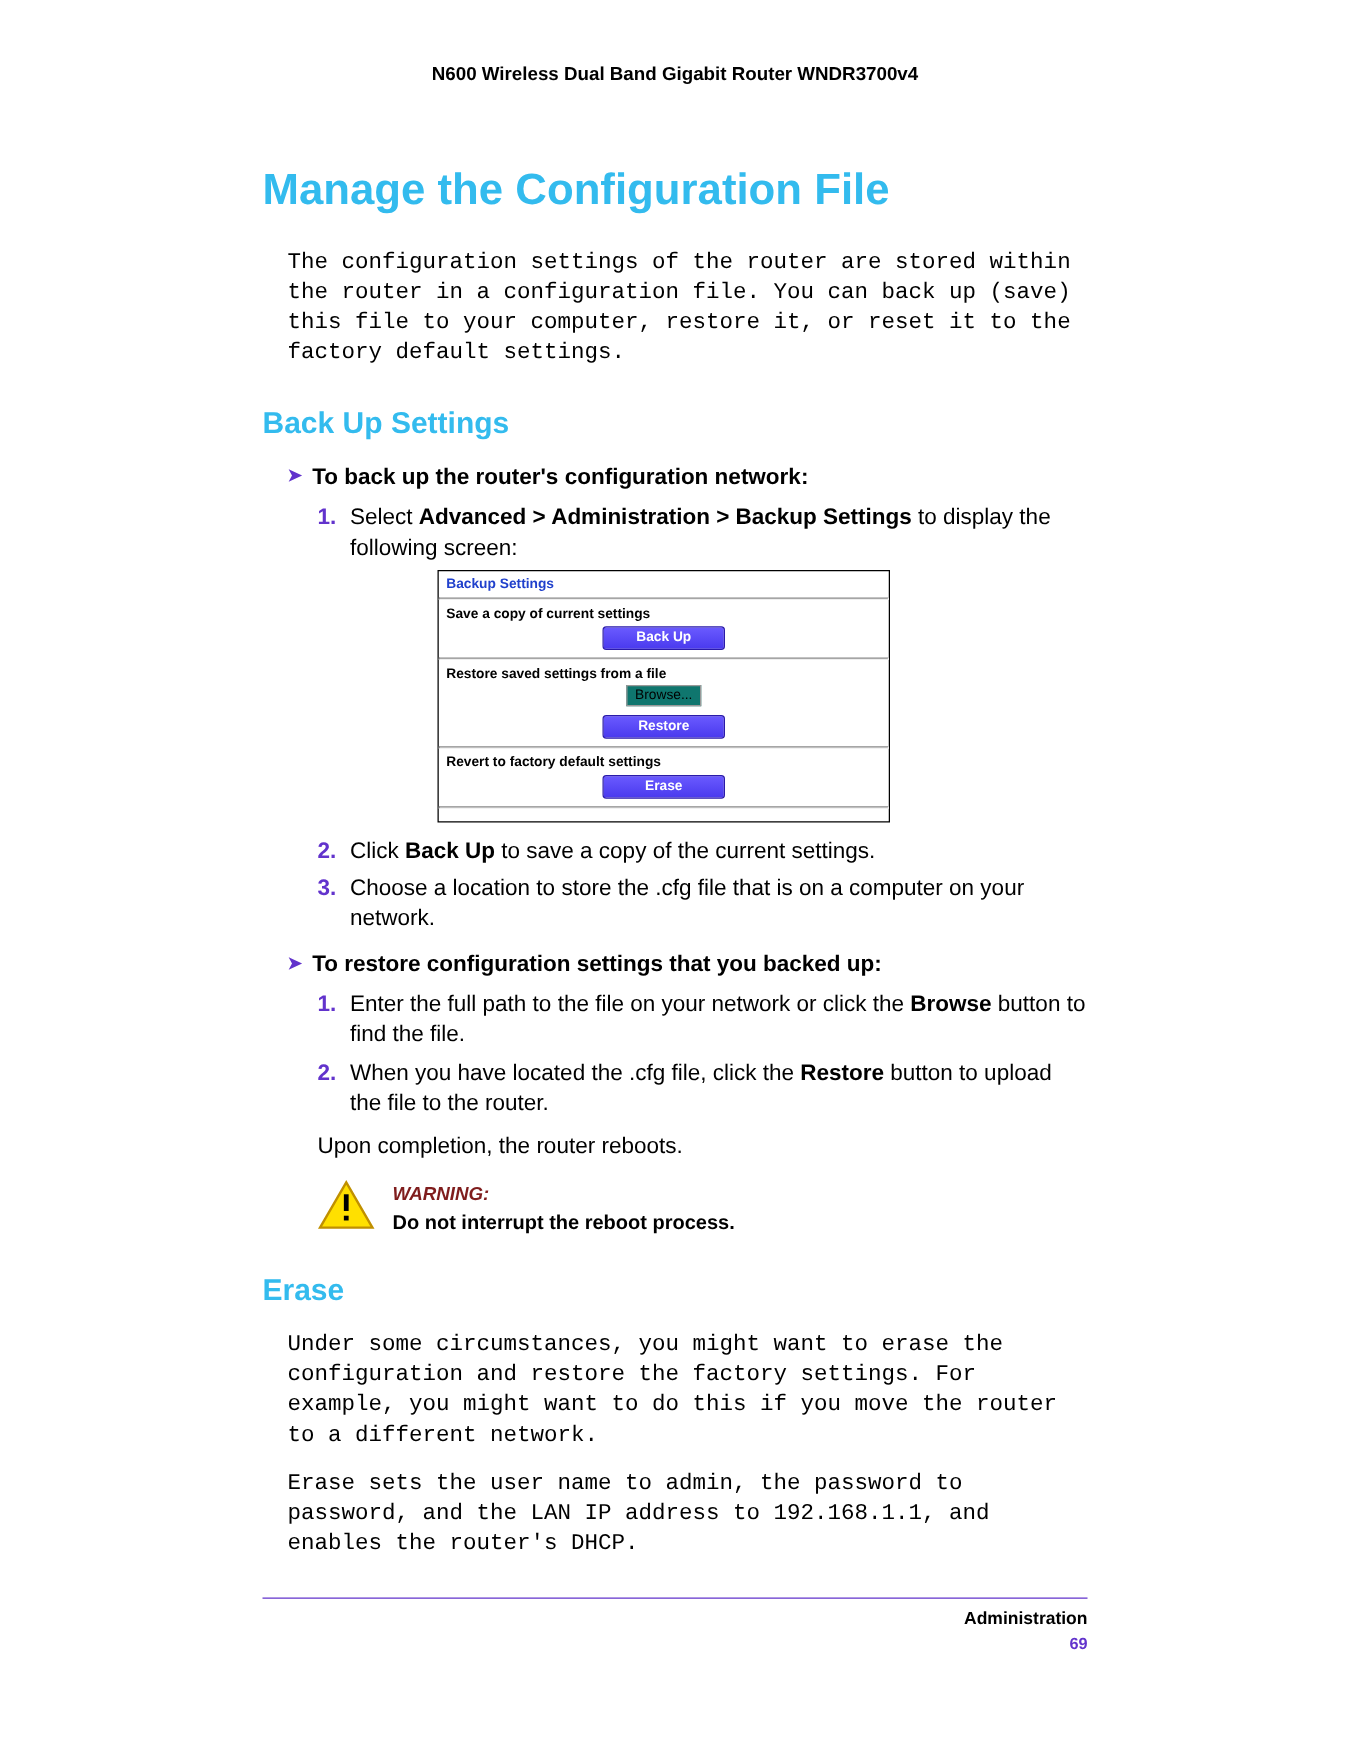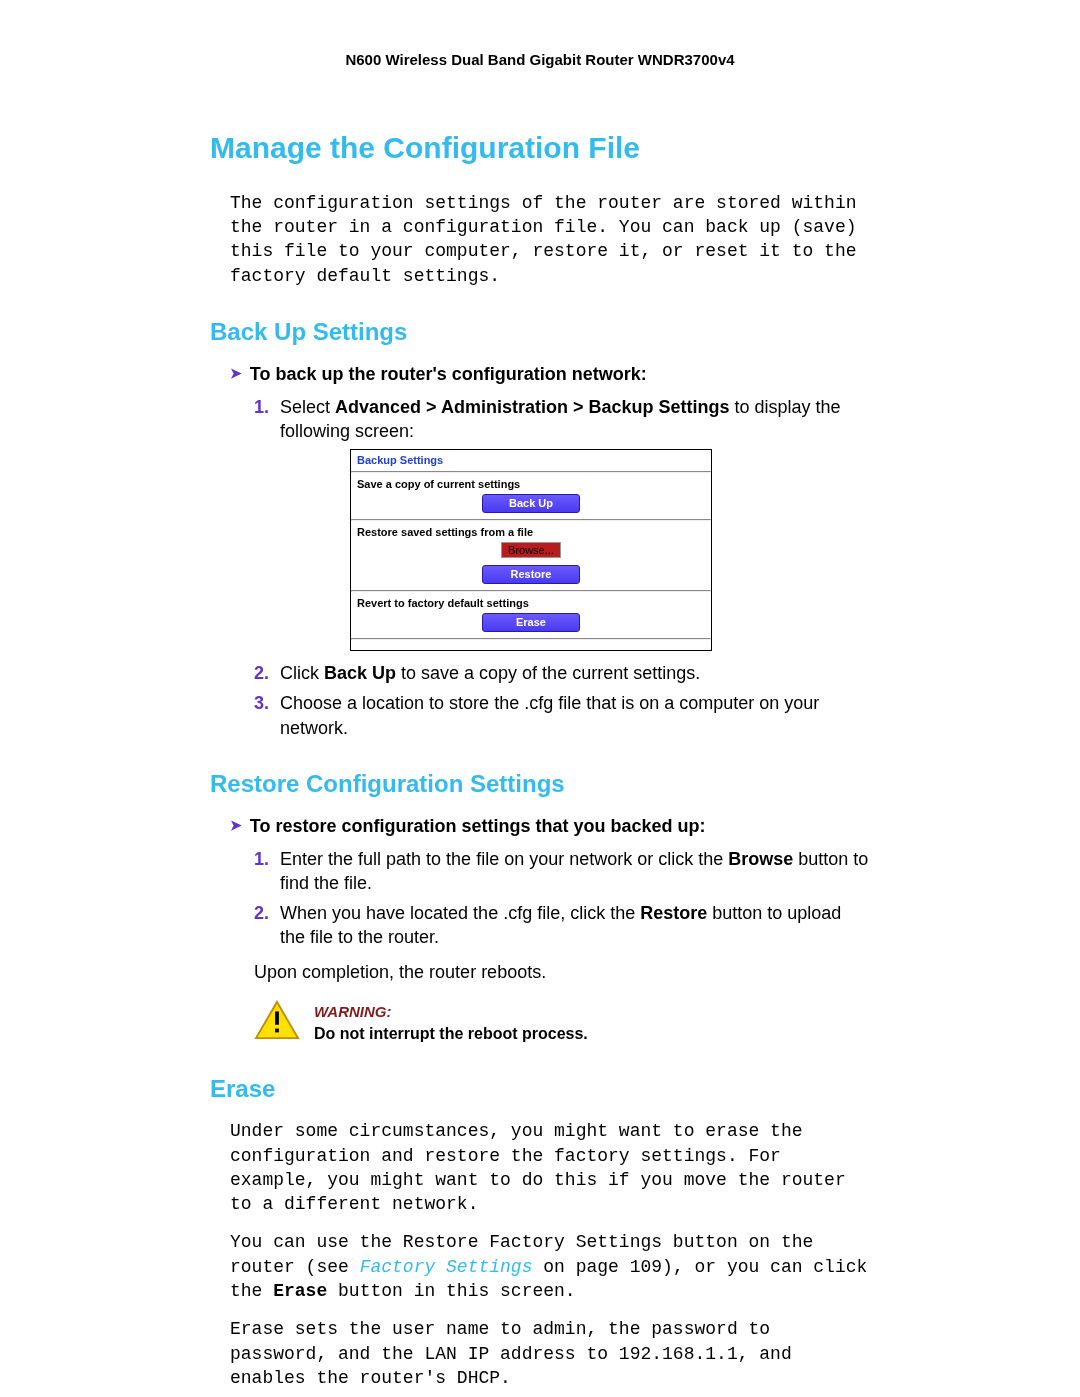--- a/index.html
+++ b/index.html
@@ -20,21 +20,21 @@
     padding: 50px 120px 80px 120px;
   }
   .doc-header {
     text-align: center;
     font-weight: bold;
     font-size: 15px;
     margin-bottom: 58px;
   }
   h1 {
     color: #33bbee;
-    font-size: 30px;
+    font-size: 35px;
     font-weight: bold;
     margin: 0 0 22px 0;
   }
   h2 {
     color: #33bbee;
     font-size: 24px;
     font-weight: bold;
     margin: 28px 0 14px 0;
   }
   .intro, .para {
@@ -118,21 +118,21 @@
     font-size: 11px;
     padding: 1px 0;
     width: 96px;
     border-radius: 3px;
     border: 1px solid #2a1aaa;
     text-align: center;
     font-weight: bold;
   }
   .browse-btn {
     display: inline-block;
-    background: #b91c1c;
+    background: #0f766e;
     border: 1px solid #999;
     font-size: 11px;
     padding: 0 6px;
     margin-bottom: 3px;
   }
 
   
   .warning-box {
     display: flex;
     align-items: flex-start;
@@ -228,21 +228,20 @@
           <div style="height:10px"></div>
         </div>
       </div>
     </li>
     <li>
       <span>Click </span><span class="bold">Back Up</span><span> to save a copy of the current settings.</span>
     </li>
     <li>Choose a location to store the .cfg file that is on a computer on your network.</li>
   </ol>
 
-  <h2>Restore Configuration Settings</h2>
 
   <div class="task-lead">
     <span class="triangle-bullet">➤</span>
     <span>To restore configuration settings that you backed up:</span>
   </div>
 
   <ol class="steps">
     <li>
       <span>Enter the full path to the file on your network or click the </span><span class="bold">Browse</span><span> button to find the file.</span>
     </li>
@@ -262,23 +261,20 @@
     <div class="warn-texts">
       <div class="warn-label">WARNING:</div>
       <div class="warn-body">Do not interrupt the reboot process.</div>
     </div>
   </div>
 
   <h2>Erase</h2>
 
   <p class="para">Under some circumstances, you might want to erase the configuration and restore the factory settings. For example, you might want to do this if you move the router to a different network.</p>
 
-  <p class="para">
-    <span>You can use the Restore Factory Settings button on the router (see </span><span class="link-italic">Factory Settings</span><span> on page 109), or you can click the </span><span class="bold">Erase</span><span> button in this screen.</span>
-  </p>
 
   <p class="para">Erase sets the user name to admin, the password to password, and the LAN IP address to 192.168.1.1, and enables the router's DHCP.</p>
 
   <hr class="footer-rule">
   <div class="footer">
     <div class="footer-title">Administration</div>
     <div class="footer-page">69</div>
   </div>
 
 </div>

